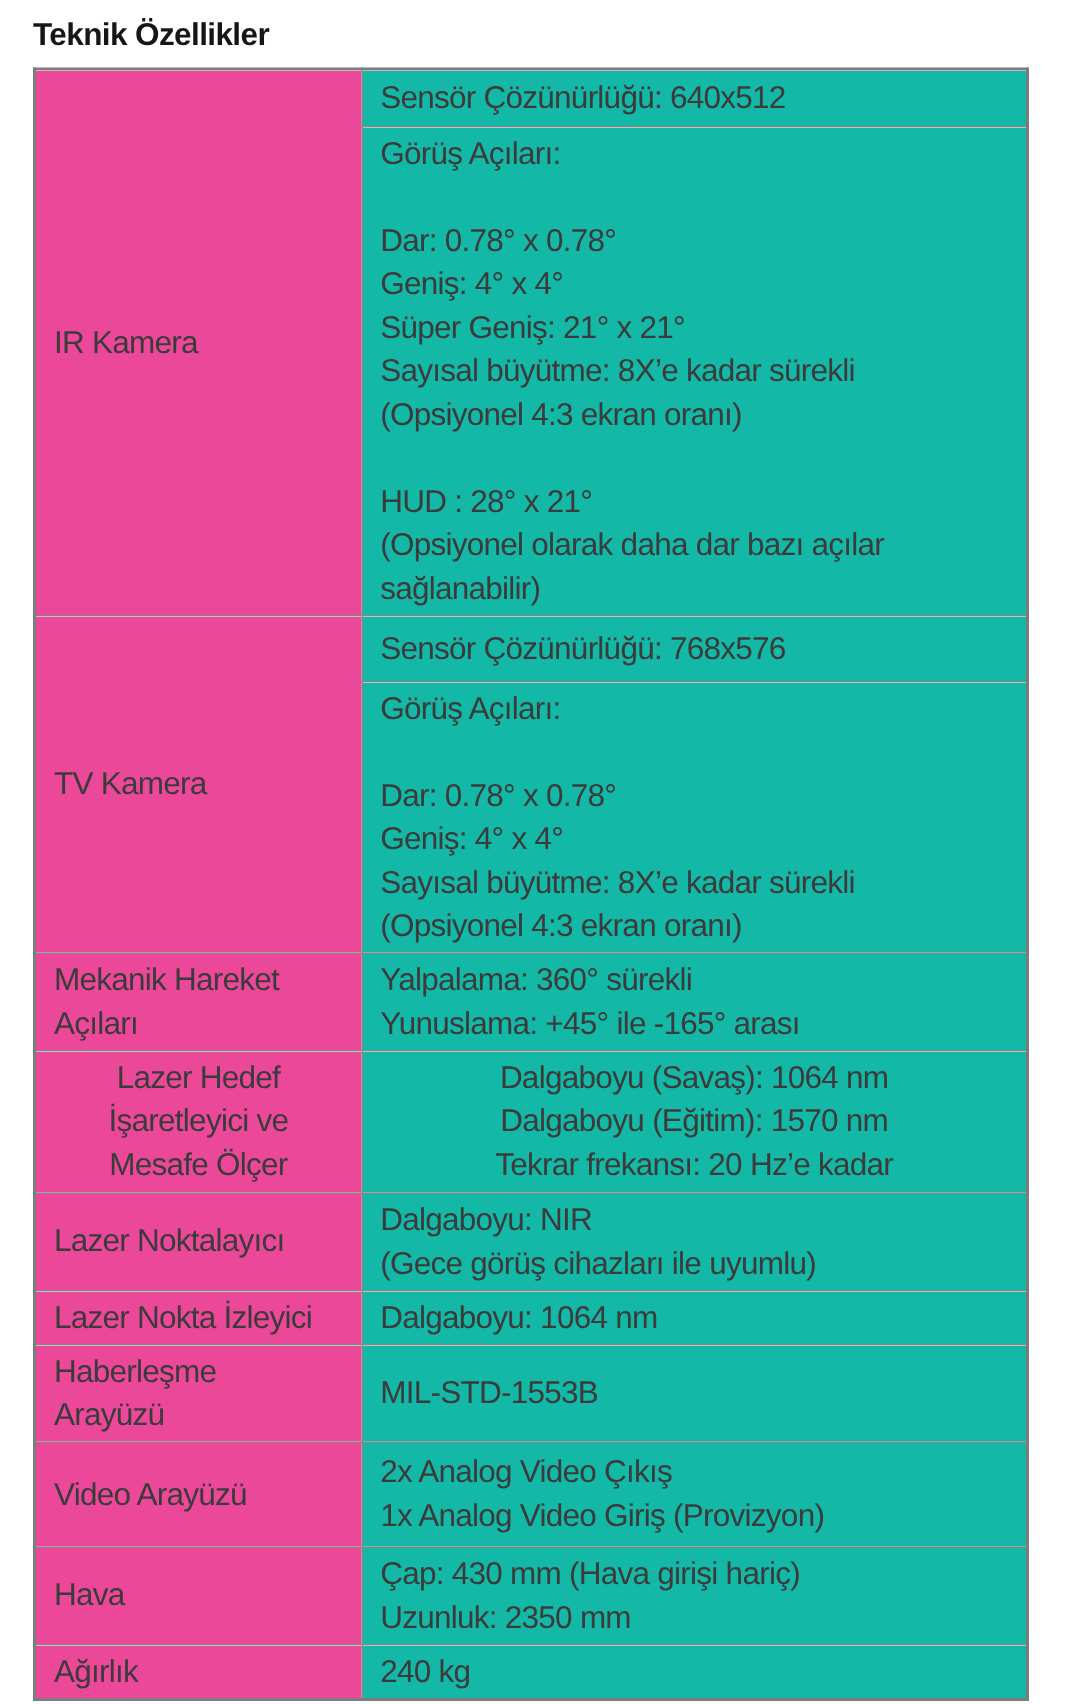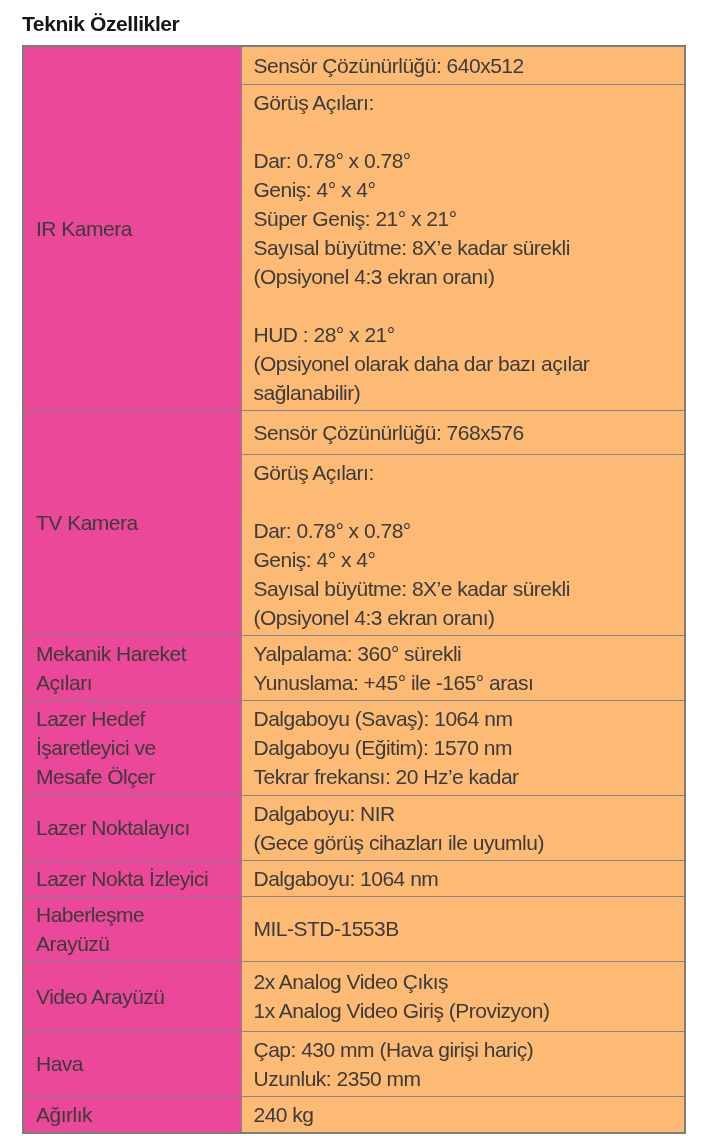--- a/index.html
+++ b/index.html
@@ -40,28 +40,28 @@
     vertical-align: middle;
     padding: 3px 12px;
     font-size: 21px;
     letter-spacing: -0.5px;
     line-height: 29px;
     color: #3b3b3b;
     white-space: pre-line;
     overflow: hidden;
   }
   td.label-cell { background: #ec4899; }
-  td.value-cell { background: #fdba74; }
+  td.value-cell { background: #14b8a6; }
   
   .r-ir-sensor   { height: 38px;  }
   .r-ir-angles   { height: 321px; }
   .r-tv-sensor   { height: 44px;  }
   .r-tv-angles   { height: 172px; }
   .r-mekanik     { height: 65px;  }
-  .r-lazer-hedef { height: 95px;  }
+  .r-lazer-hedef { height: 95px; text-align: center;  }
   .r-noktalayici { height: 60px;  }
   .r-izleyici    { height: 35px;  }
   .r-haberlesme  { height: 62px;  }
   .r-video       { height: 70px;  }
   .r-boyut       { height: 61px;  }
   .r-agirlik     { height: 37px;  }
 </style>
 </head>
 <body>
 

